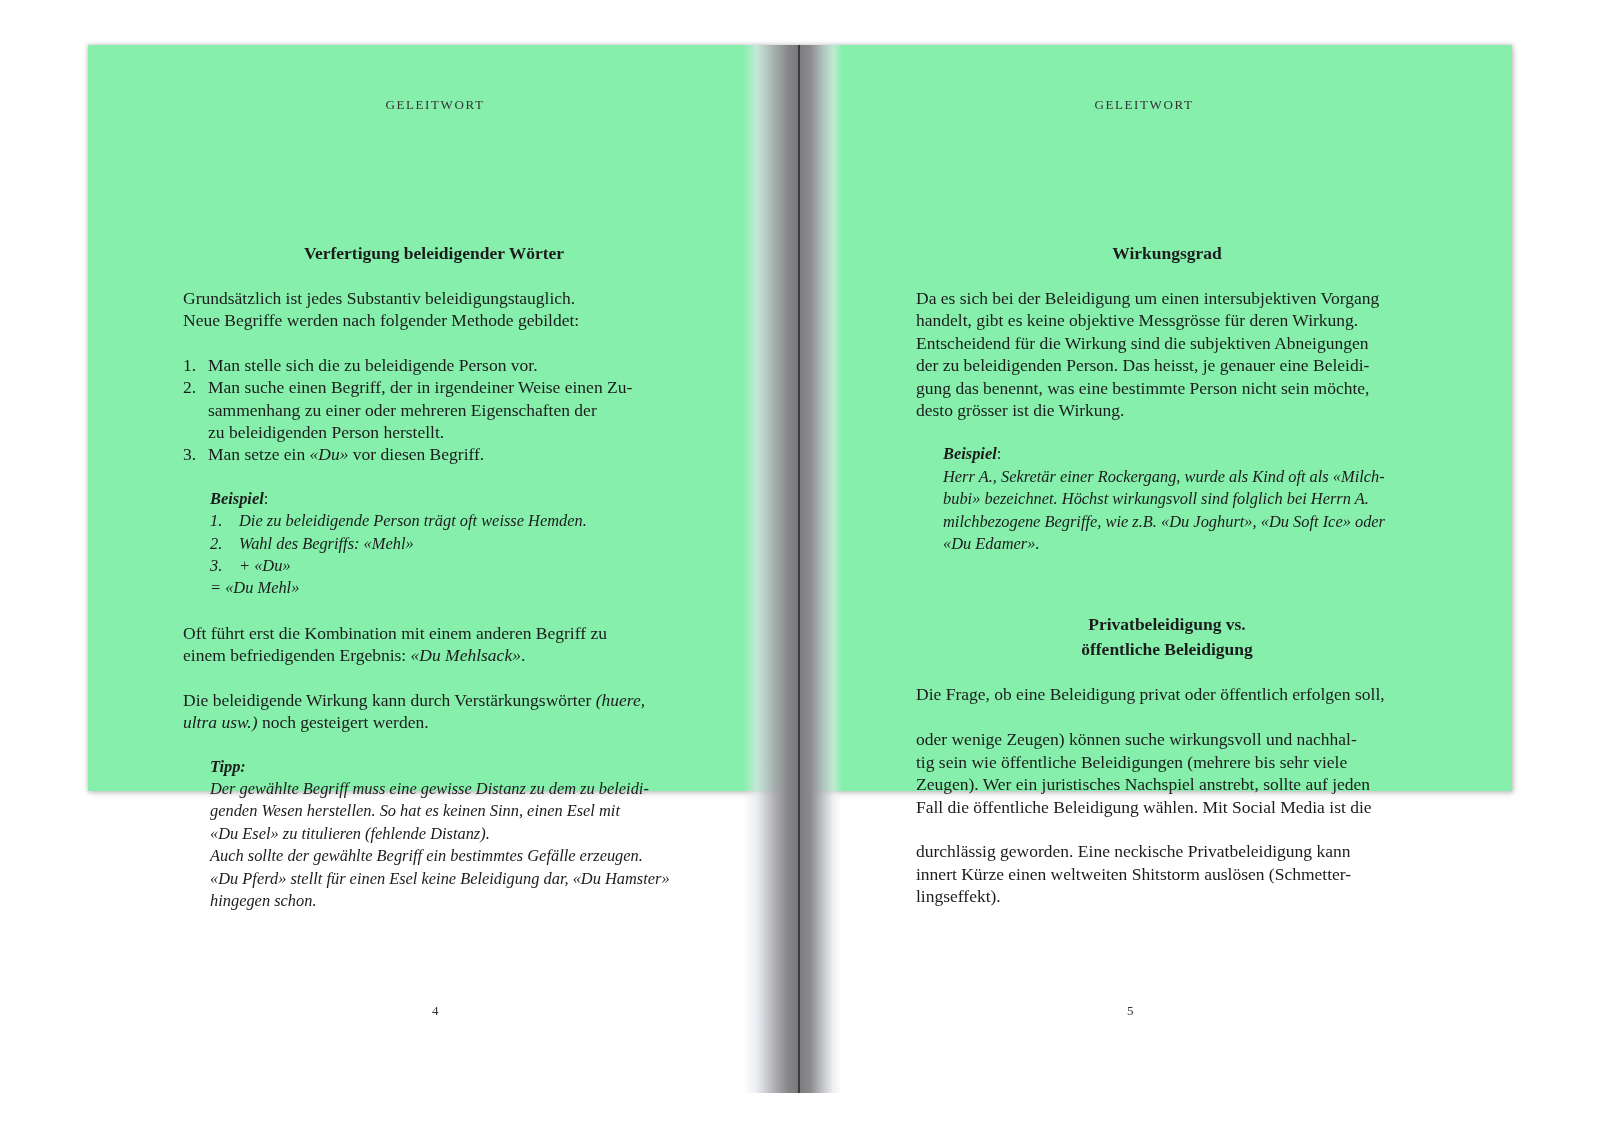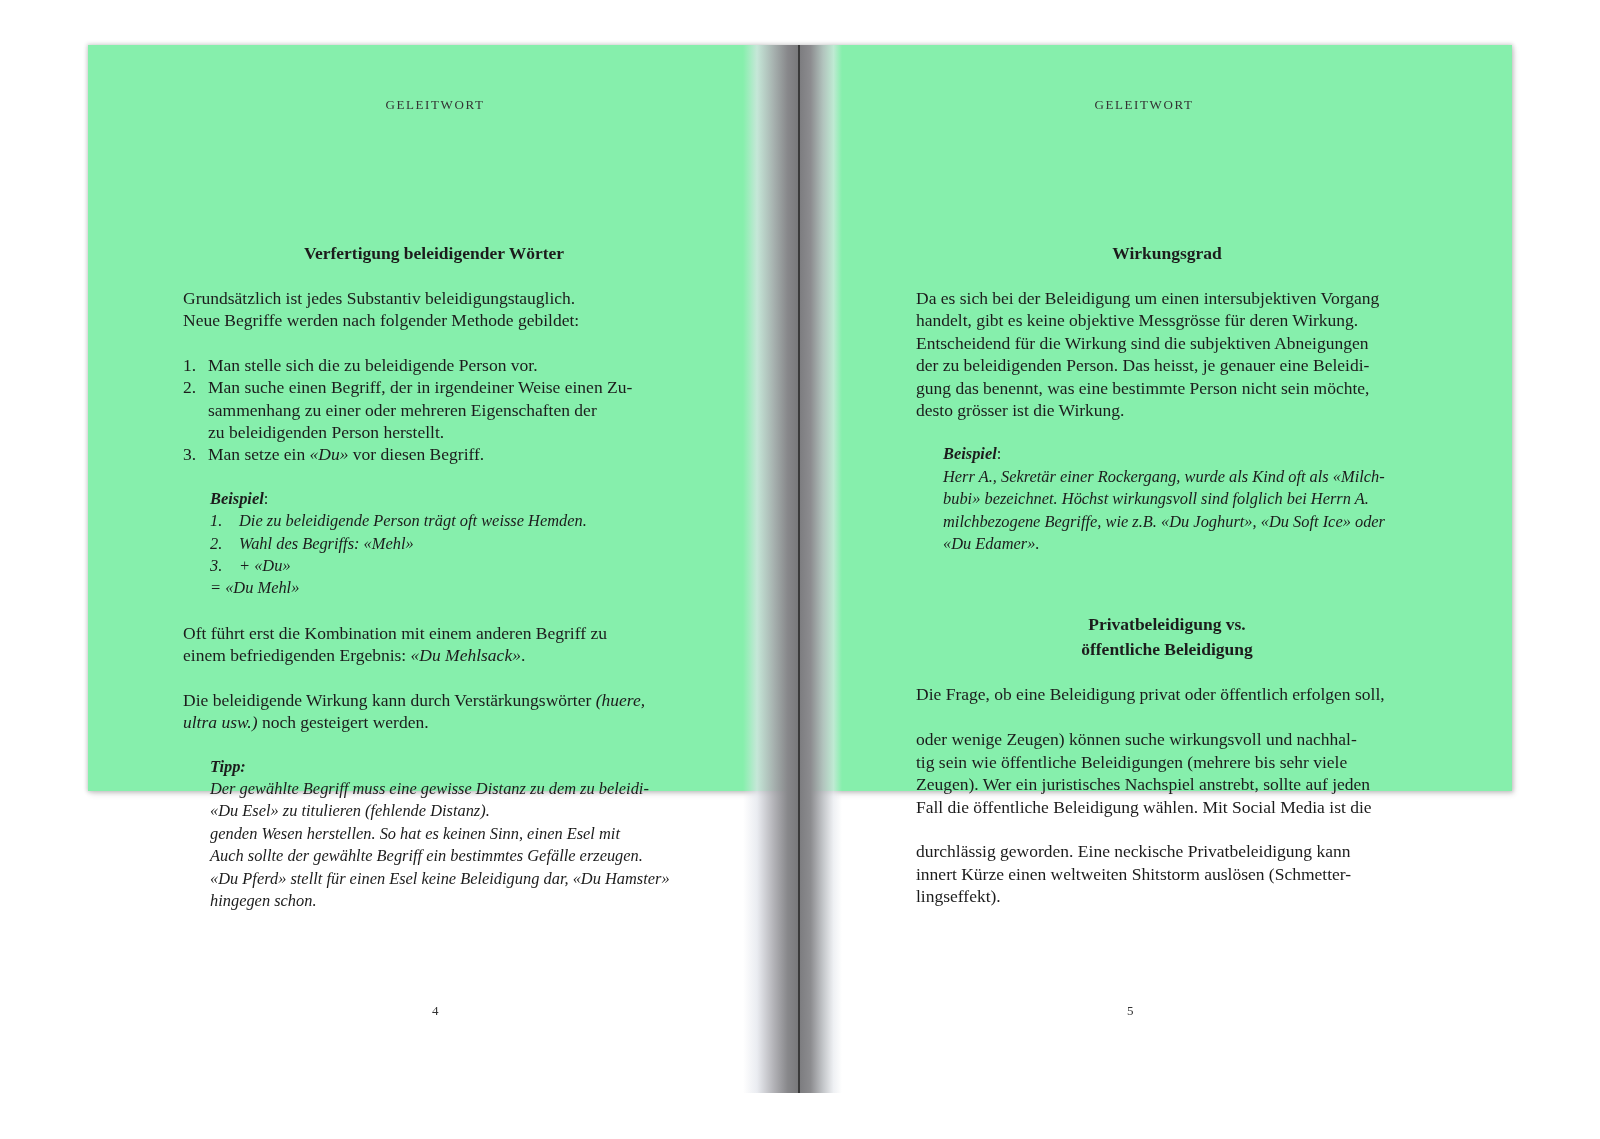--- a/index.html
+++ b/index.html
@@ -211,22 +211,22 @@
 
       <p>
         <span>Die beleidigende Wirkung kann durch Verstärkungswörter </span><span class="it">(huere,</span><br>
         <span class="it">ultra usw.)</span><span> noch gesteigert werden.</span>
       </p>
       <div class="gap"></div>
 
       <div class="aside">
         <div class="label">Tipp:</div>
         <div>Der gewählte Begriff muss eine gewisse Distanz zu dem zu beleidi-</div>
+        <div>genden Wesen herstellen. So hat es keinen Sinn, einen Esel mit</div>
         <div>«Du Esel» zu titulieren (fehlende Distanz).</div>
-        <div>genden Wesen herstellen. So hat es keinen Sinn, einen Esel mit</div>
         <div>Auch sollte der gewählte Begriff ein bestimmtes Gefälle erzeugen.</div>
         <div>«Du Pferd» stellt für einen Esel keine Beleidigung dar, «Du Hamster»</div>
         <div>hingegen schon.</div>
       </div>
     </div>
 
     <div class="folio">4</div>
   </div>
 
   <div class="page right">

